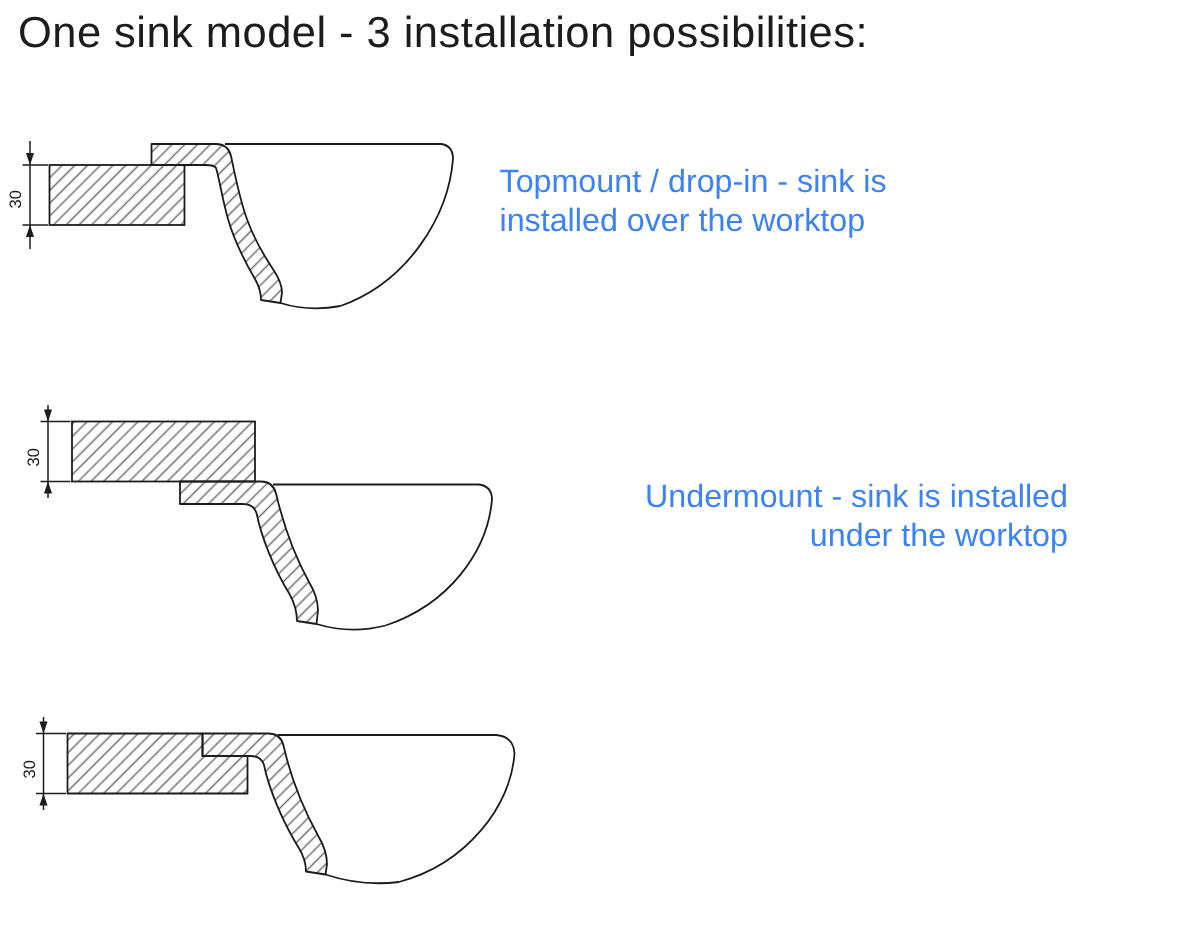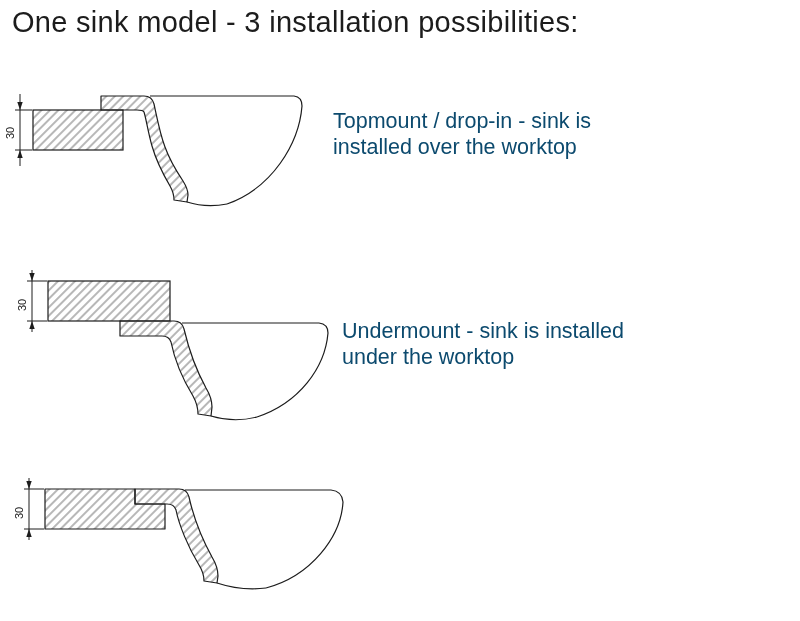--- a/index.html
+++ b/index.html
@@ -21,24 +21,24 @@
     letter-spacing: 0.3px;
     color: #1c1c1c;
   }
   .diagram { position: absolute; }
   .caption {
     position: absolute;
     font-size: 21.5px;
     line-height: 1.22;
     font-weight: 400;
     white-space: pre-line;
-    color: #0c4a6e;
+    color: #3b82f6;
   }
   .cap-1 { left: 333px; top: 108px; width: 360px; }
-  .cap-2 { left: 342px; top: 318px; width: 370px; }
+  .cap-2 { left: 342px; top: 318px; width: 370px; text-align: right; }
   .cap-3 { left: 362px; top: 480px; width: 380px; }
   svg text { font-family: "Liberation Sans", sans-serif; }
 </style>
 </head>
 <body>
 
 <div class="page">
 
   <div class="title">One sink model - 3 installation possibilities:</div>
 

